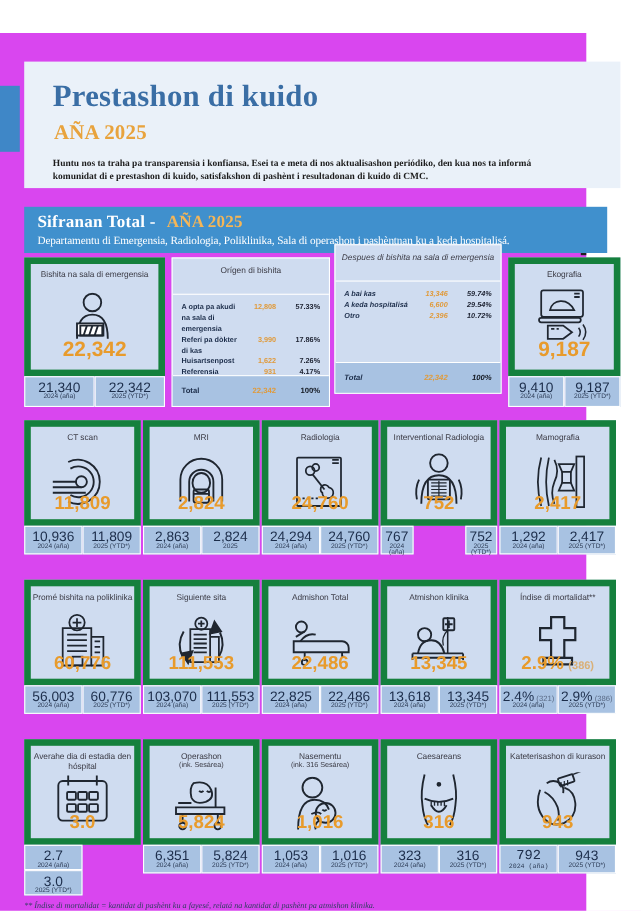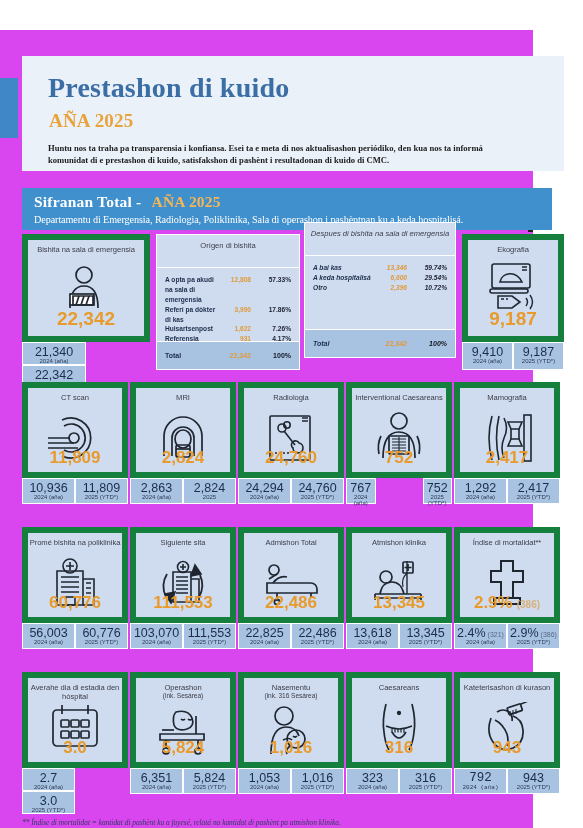--- a/index.html
+++ b/index.html
@@ -84,21 +84,21 @@
     text-align: center; font-family: "Liberation Sans", sans-serif;
     padding-top: 2px;
   }
   .fcell .v { font-size: 12.5px; color: #1c2d4a; font-weight: normal; }
   .fcell .v .mini { font-size: 7px; color: #5a6b86; margin-left: 2px; }
   .fcell .l { font-size: 6px; color: #2c3b55; margin-top: -1px; }
 
   
   .er-left { left: 22px; top: 204px; width: 128px; height: 108px; }
   .er-left .bignum { font-size: 19px; bottom: 6px; }
-  .er-left-foot { left: 22px; top: 312px; width: 128px; height: 28px; flex-direction: column; }
+  .er-left-foot { left: 22px; top: 312px; width: 128px; height: 28px; }
 
   .tbl { position: absolute; background: #cfdcf0; border: 1px solid #fff; }
   .tbl-head {
     text-align: center; font-family: "Liberation Sans", sans-serif;
     font-size: 7.6px; color: #3c3c46; padding: 6px 0 17px 0;
     border-bottom: 1px solid #fff;
   }
   .tbl-body { padding: 7px 8px 0 8px; }
   .trow {
     display: flex; align-items: flex-start;
@@ -333,21 +333,21 @@
         <div class="fcell" style="width: 53px; height: 26px;">
           <div class="v">24,294</div>
           <div class="l">2024 (aña)</div>
         </div>
         <div class="fcell" style="width: 53px; height: 26px;">
           <div class="v">24,760</div>
           <div class="l">2025 (YTD*)</div>
         </div>
       </div>
       <div class="card grid-card" style="left: 346px; top: 352px; width: 106px;">
-        <div class="card-title">Interventional Caesareans</div>
+        <div class="card-title">Interventional Radiologia</div>
         <div class="ico" style="top: 24px;">
           <svg width="60" height="50" viewBox="0 0 60 50" fill="none" stroke="#1f2630" stroke-width="1.7">
             <circle cx="30" cy="9" r="8"></circle>
             <path d="M14 46 C14 28 20 20 30 20 C40 20 46 28 46 46"></path>
             <path d="M12 24 q-4 8 -2 18 M48 24 q4 8 2 18"></path>
             <rect x="20" y="24" width="20" height="18" rx="1"></rect>
             <path d="M23 27 h14 M23 30 h14 M23 33 h14 M23 36 h14 M23 39 h14" stroke-width="1.1"></path>
             <path d="M30 25 v16" stroke-width="1.1"></path>
           </svg>
         </div>

